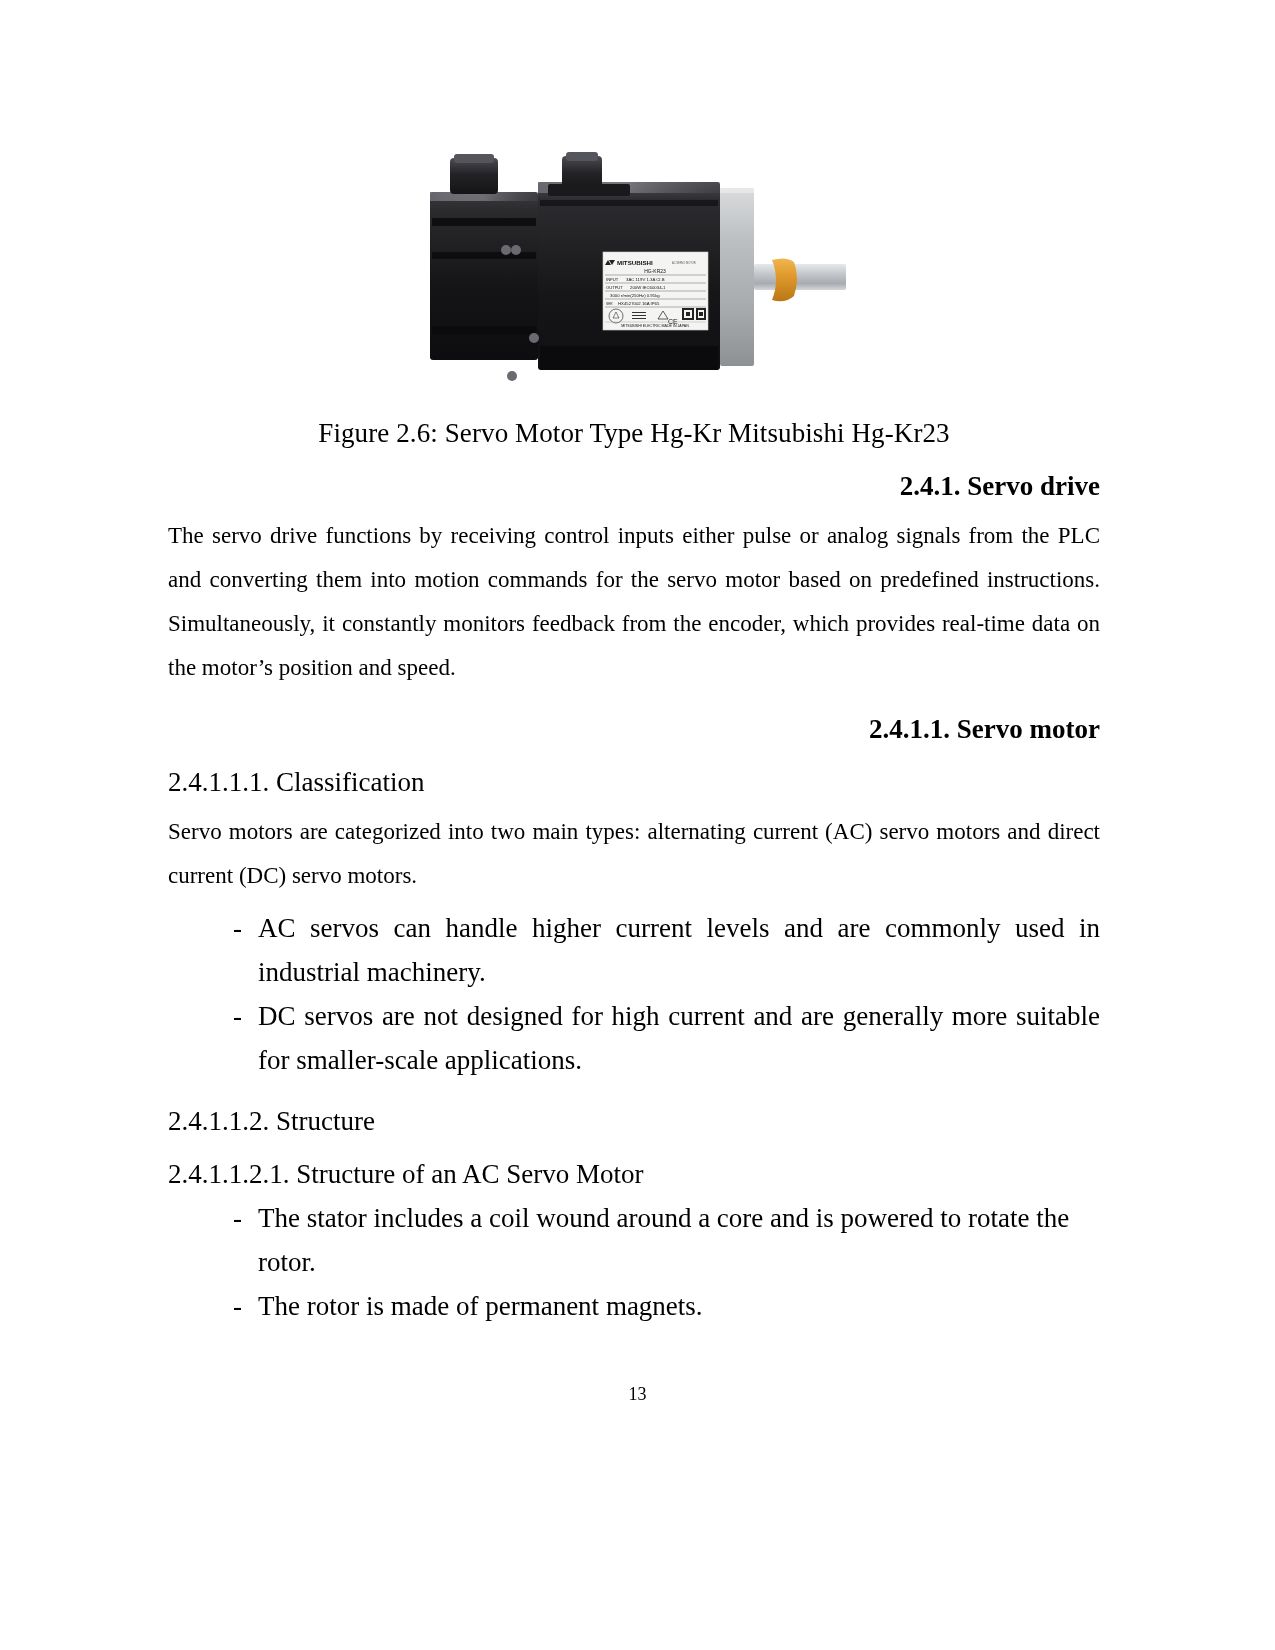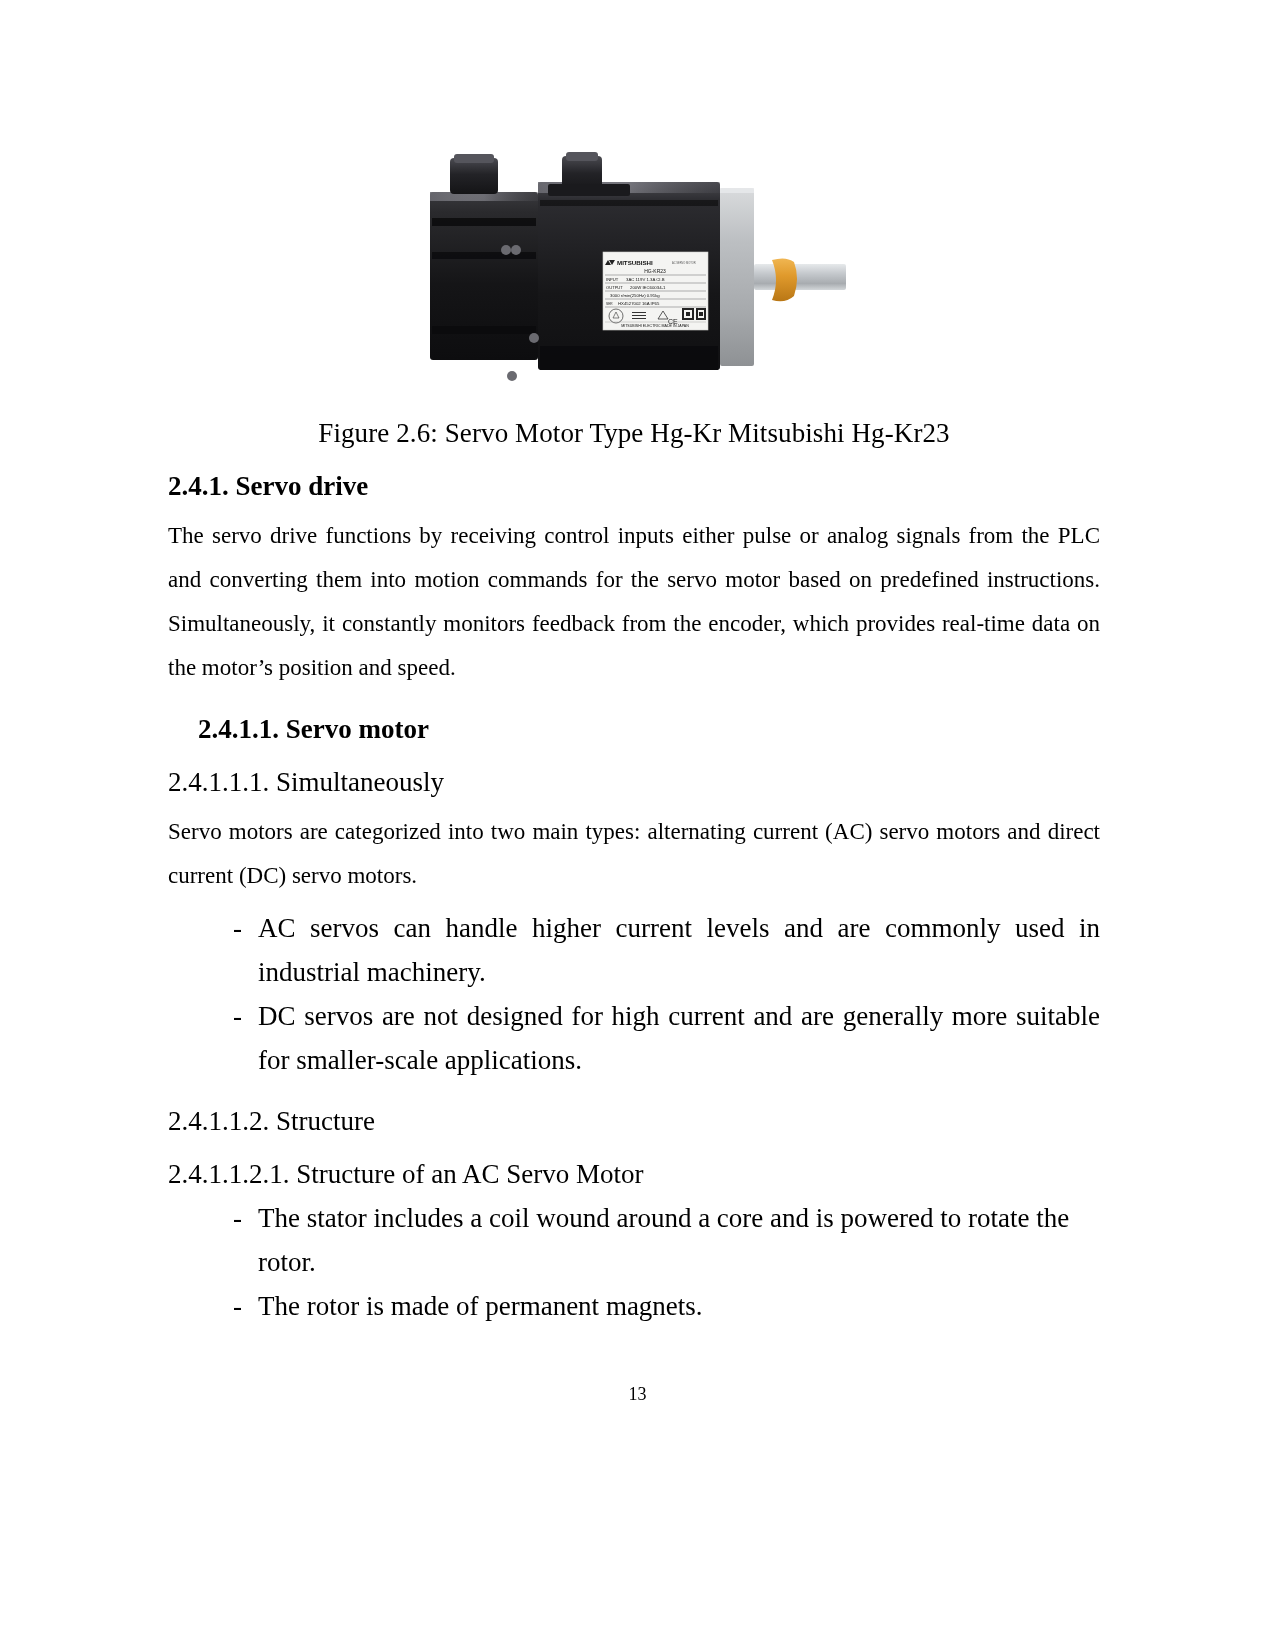--- a/index.html
+++ b/index.html
@@ -52,21 +52,21 @@
     width: 932px;
     letter-spacing: 0.1px;
   }
 
   
   .h-bold {
     font-weight: bold;
     font-size: 27px;
     line-height: 1.0;
     margin-top: 26px;
-    text-align: left;
+    text-align: right;
   }
   .h-bold.indent {
     margin-left: 30px;
   }
   .h-plain {
     font-size: 27px;
     line-height: 1.0;
     margin-top: 26px;
     text-align: left;
   }
@@ -248,21 +248,21 @@
       </div>
 
       <div class="figure-caption">Figure 2.6: Servo Motor Type Hg-Kr Mitsubishi Hg-Kr23</div>
     </div>
 
     <div class="h-bold">2.4.1. Servo drive</div>
     <p class="body">The servo drive functions by receiving control inputs either pulse or analog signals from the PLC and converting them into motion commands for the servo motor based on predefined instructions. Simultaneously, it constantly monitors feedback from the encoder, which provides real-time data on the motor’s position and speed.</p>
 
     <div class="h-bold indent">2.4.1.1. Servo motor</div>
 
-    <div class="h-plain">2.4.1.1.1. Simultaneously</div>
+    <div class="h-plain">2.4.1.1.1. Classification</div>
     <p class="body">Servo motors are categorized into two main types: alternating current (AC) servo motors and direct current (DC) servo motors.</p>
 
     <ul class="dash-list">
       <li>
         <span class="dash">-</span>
         <span>AC servos can handle higher current levels and are commonly used in industrial machinery.</span>
       </li>
       <li>
         <span class="dash">-</span>
         <span>DC servos are not designed for high current and are generally more suitable for smaller-scale applications.</span>

